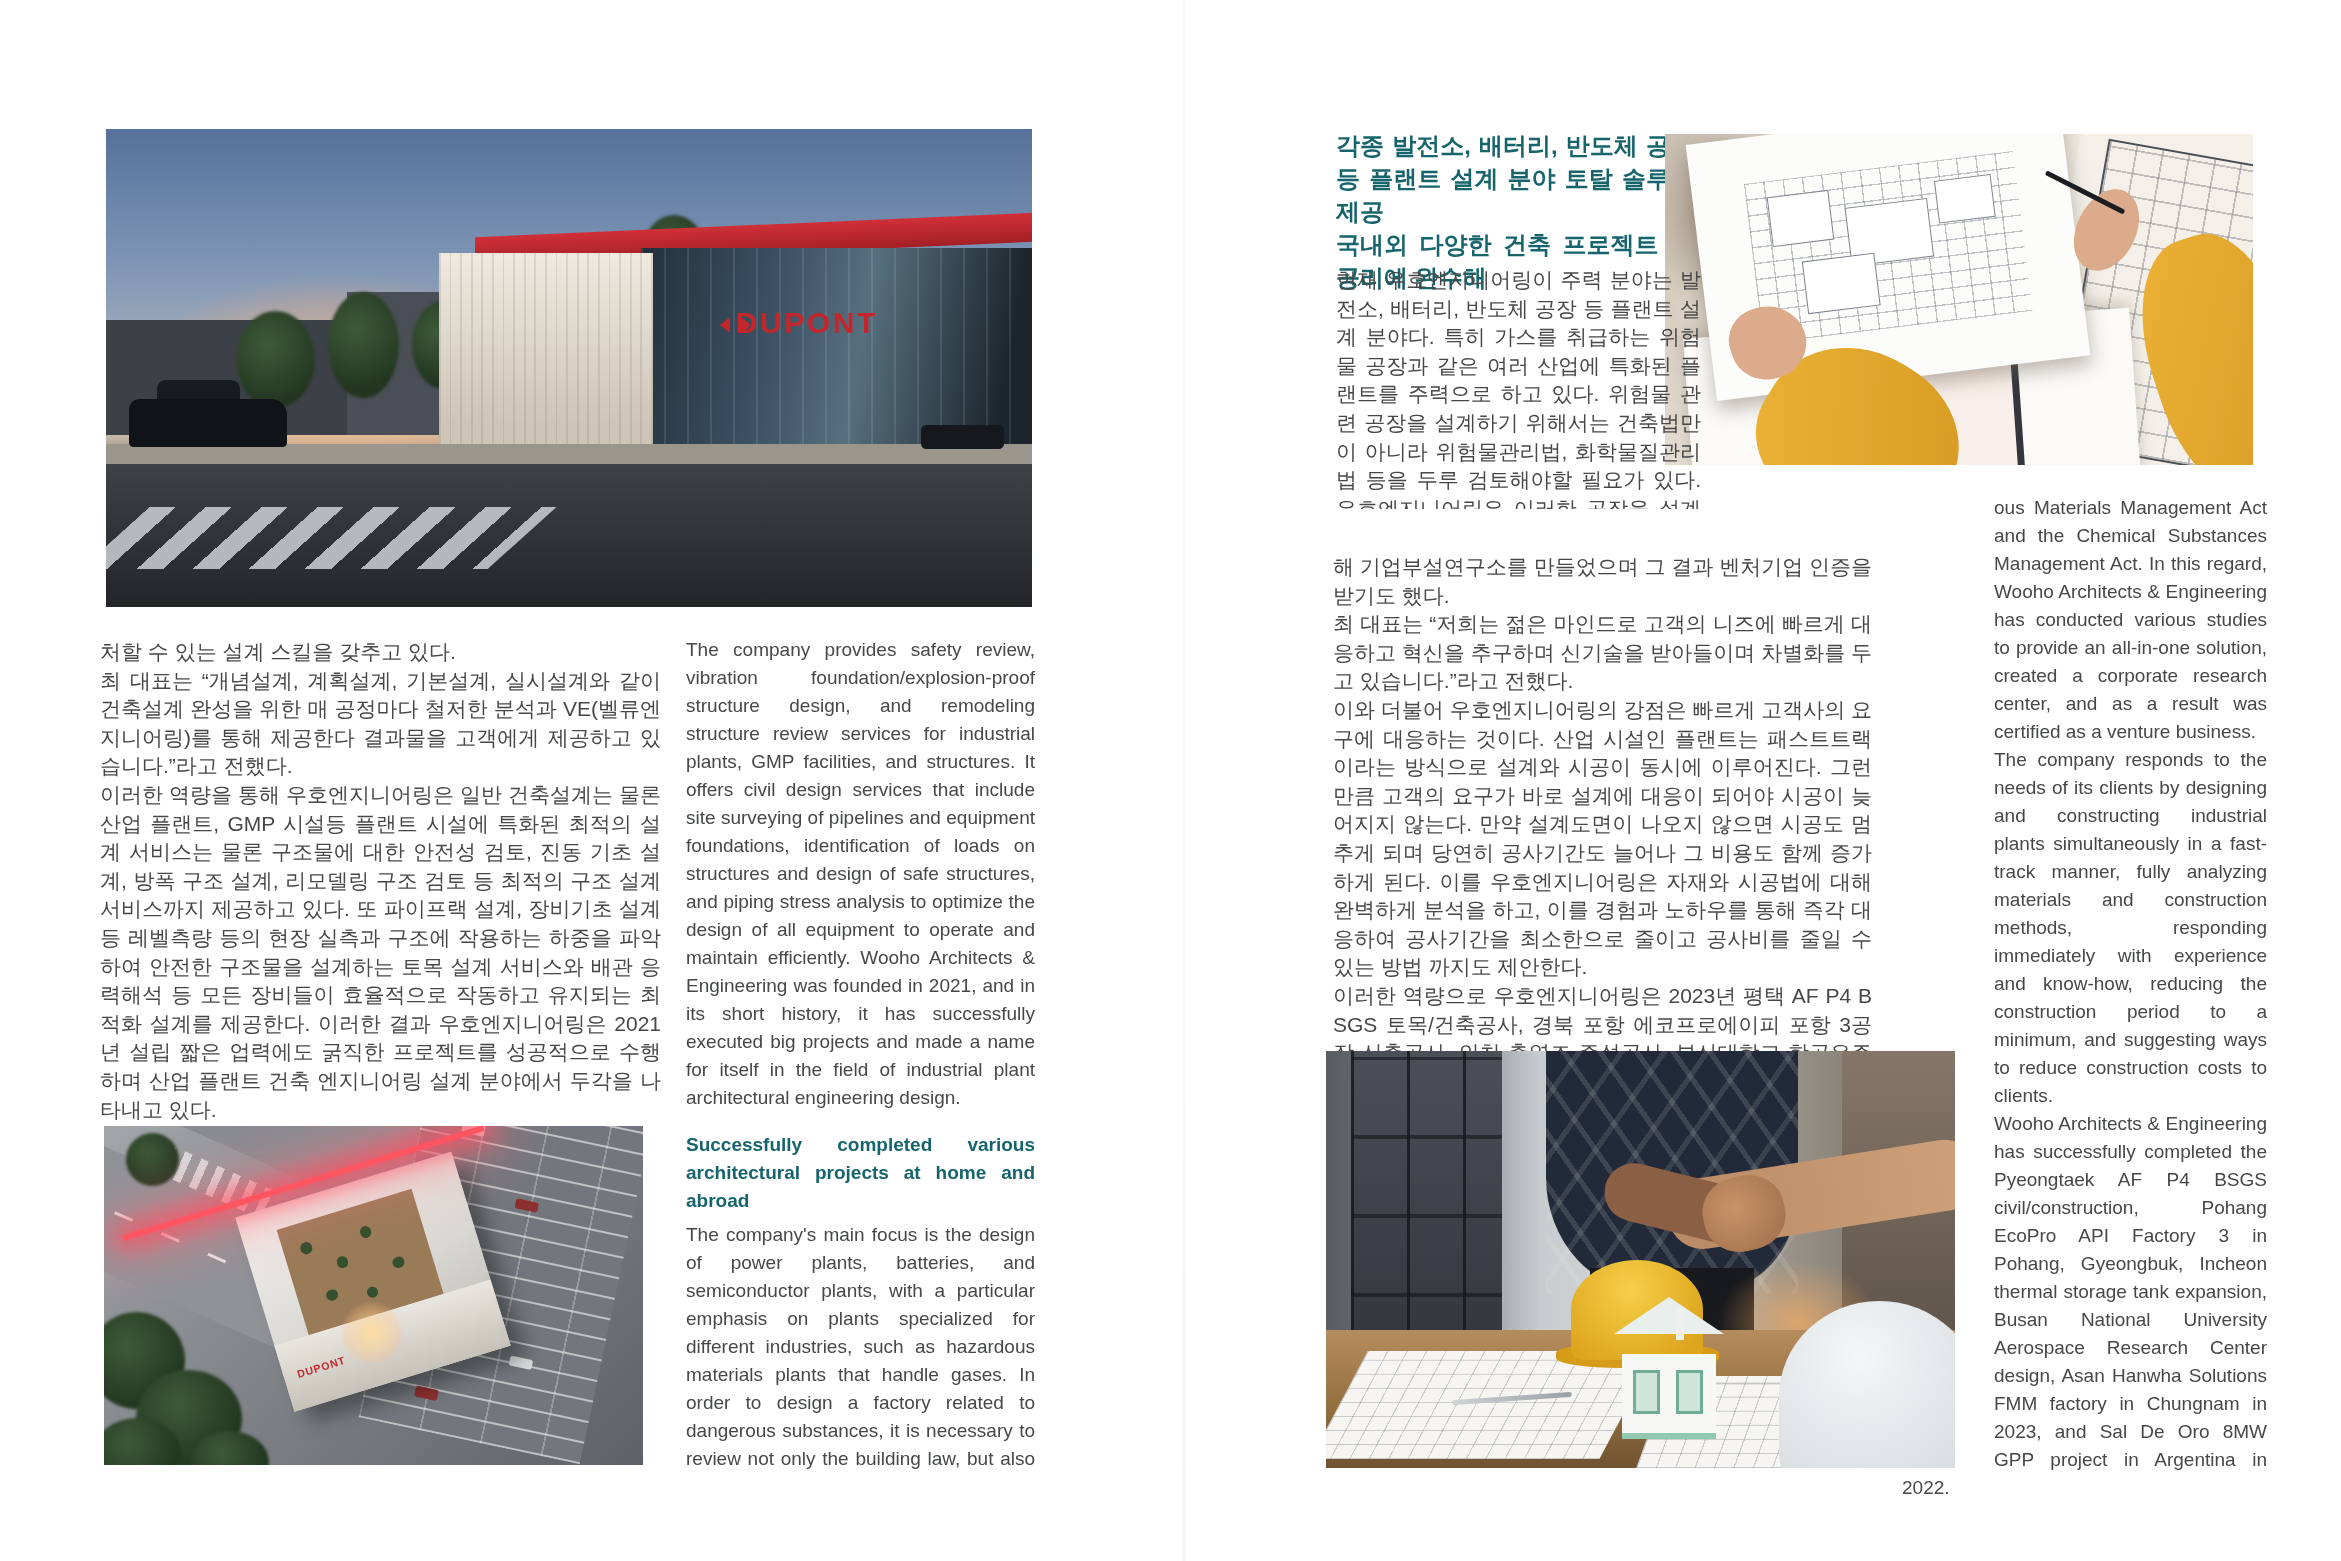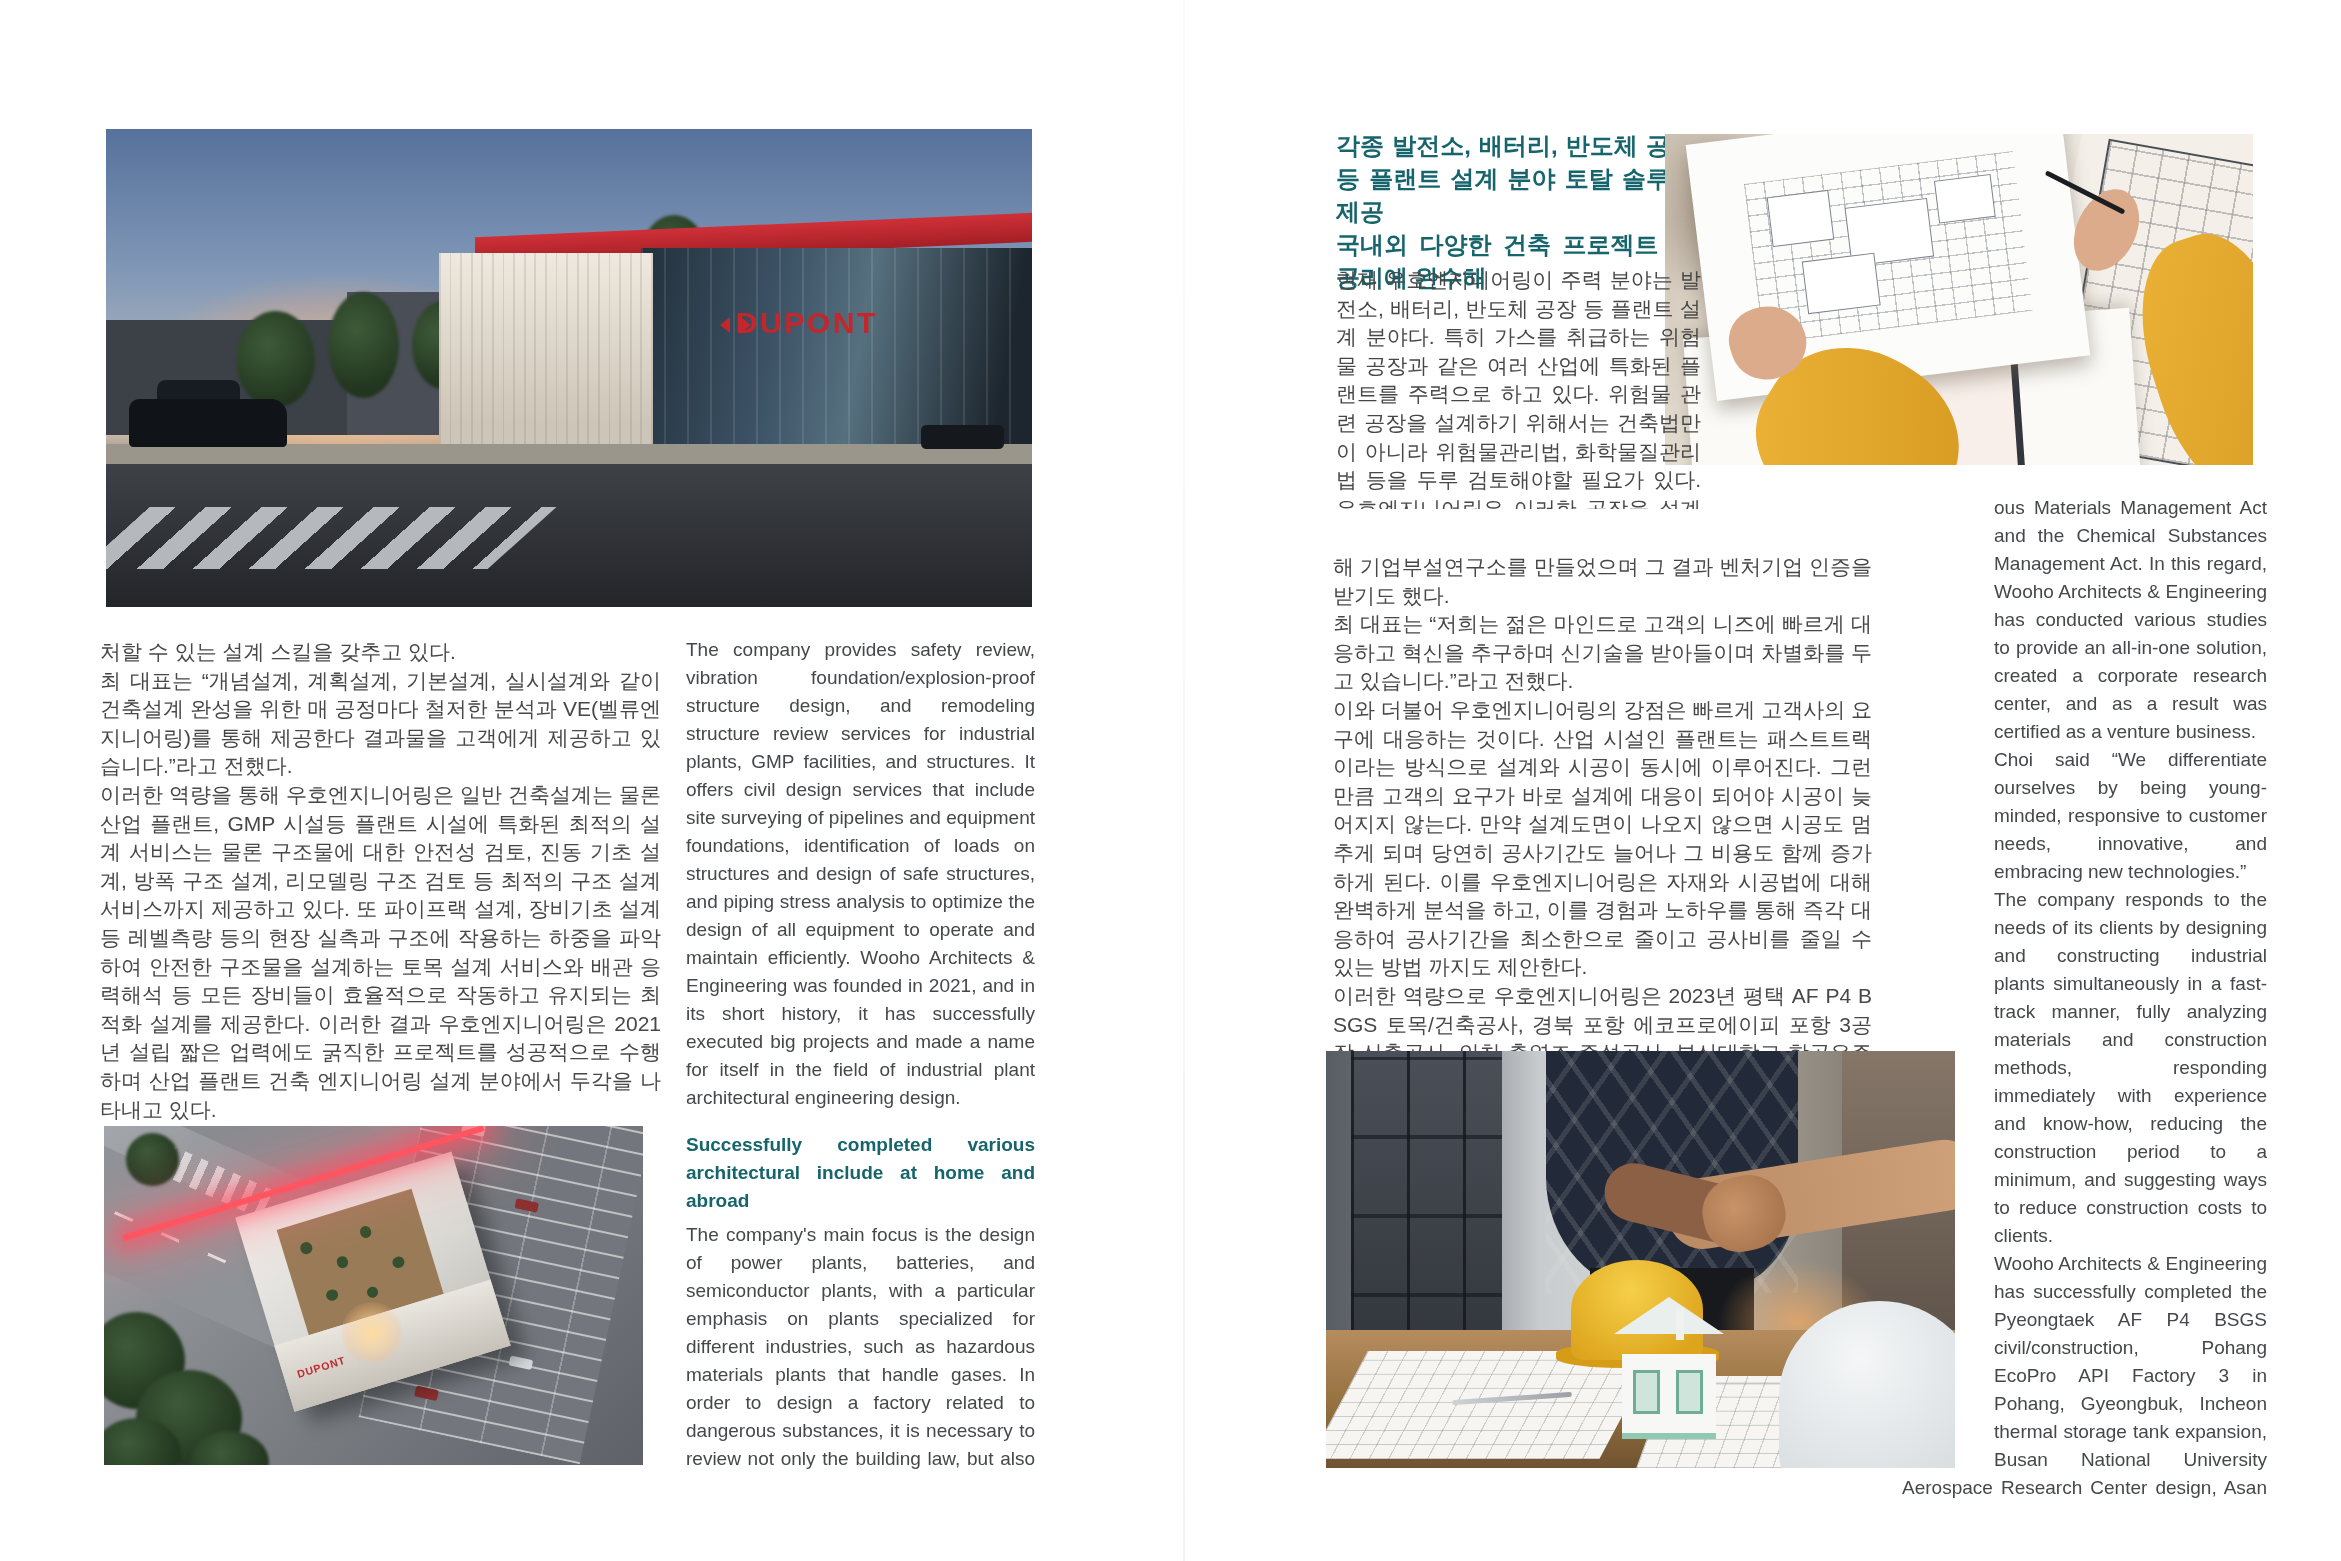--- a/index.html
+++ b/index.html
@@ -190,21 +190,21 @@
         <div class="ar-sign">DUPONT</div>
       </div>
     </div>
     <div class="ar-streak"></div>
     <div class="ar-sun"></div>
   </div>
 
   <div class="abs clip en" id="en-center">
     <p>The company provides safety review, vibration foundation/explosion-proof structure design, and remodeling structure review services for industrial plants, GMP facilities, and structures. It offers civil design services that include site surveying of pipelines and equipment foundations, identification of loads on structures and design of safe structures, and piping stress analysis to optimize the design of all equipment to operate and maintain efficiently. Wooho Architects &amp; Engineering was founded in 2021, and in its short history, it has successfully executed big projects and made a name for itself in the field of industrial plant architectural engineering design.</p>
     <div class="heading teal-head">
-      <p>Successfully completed various architectural include at home and abroad</p>
+      <p>Successfully completed various architectural projects at home and abroad</p>
     </div>
     <p>The company's main focus is the design of power plants, batteries, and semiconductor plants, with a particular emphasis on plants specialized for different industries, such as hazardous materials plants that handle gases. In order to design a factory related to dangerous substances, it is necessary to review not only the building law, but also the Hazard-</p>
   </div>
 
   <div class="abs" id="headline">
     <p>각종 발전소, 배터리, 반도체 공장 등 플랜트 설계 분야 토탈 솔루션 제공</p>
     <p>국내외 다양한 건축 프로젝트 성공리에 완수해</p>
   </div>
 
   <div class="photo" id="photo-blueprint">
@@ -274,20 +274,19 @@
       <div class="hs-house-body">
         <div class="hs-win" style="left:12%;top:20%;"></div>
         <div class="hs-win" style="left:58%;top:20%;"></div>
       </div>
     </div>
   </div>
 
   <div class="abs clip en" id="en-right">
     <div class="photo-spacer"></div>
     <p>ous Materials Management Act and the Chemical Substances Management Act. In this regard, Wooho Architects &amp; Engineering has conducted various studies to provide an all-in-one solution, created a corporate research center, and as a result was certified as a venture business.</p>
-    <p>Choi said “We differentiate ourselves by being young-minded, responsive to customer needs, innovative, and embracing new technologies.”</p>
     <p>The company responds to the needs of its clients by designing and constructing industrial plants simultaneously in a fast-track manner, fully analyzing materials and construction methods, responding immediately with experience and know-how, reducing the construction period to a minimum, and suggesting ways to reduce construction costs to clients.</p>
     <p>Wooho Architects &amp; Engineering has successfully completed the Pyeongtaek AF P4 BSGS civil/construction, Pohang EcoPro API Factory 3 in Pohang, Gyeongbuk, Incheon thermal storage tank expansion, Busan National University Aerospace Research Center design, Asan Hanwha Solutions FMM factory in Chungnam in 2023, and Sal De Oro 8MW GPP project in Argentina in 2022.</p>
 
   </div>
 
 </div>
 
 
 </body></html>

